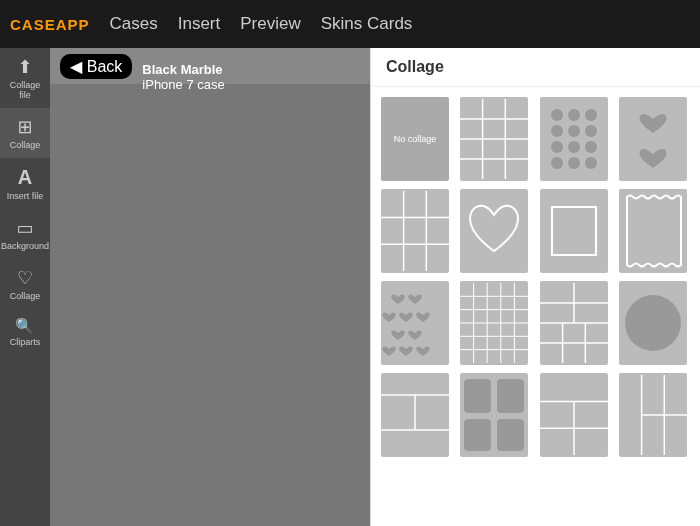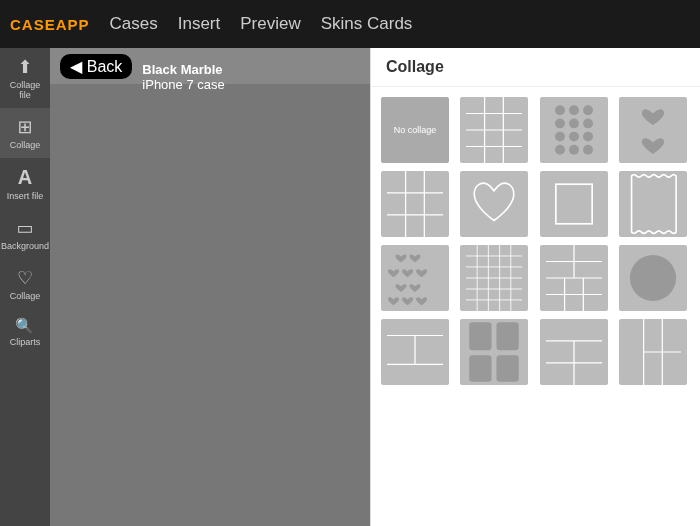--- a/index.html
+++ b/index.html
@@ -119,21 +119,21 @@
 
     .collage-grid {
       display: grid;
       grid-template-columns: repeat(4, 1fr);
       gap: 8px;
       padding: 10px;
     }
 
     .collage-item {
       width: 68px;
-      height: 66px;
+      height: 84px;
       background: #bbb;
       cursor: pointer;
       display: flex;
       align-items: center;
       justify-content: center;
       position: relative;
       border-radius: 2px;
       overflow: hidden;
     }
 

